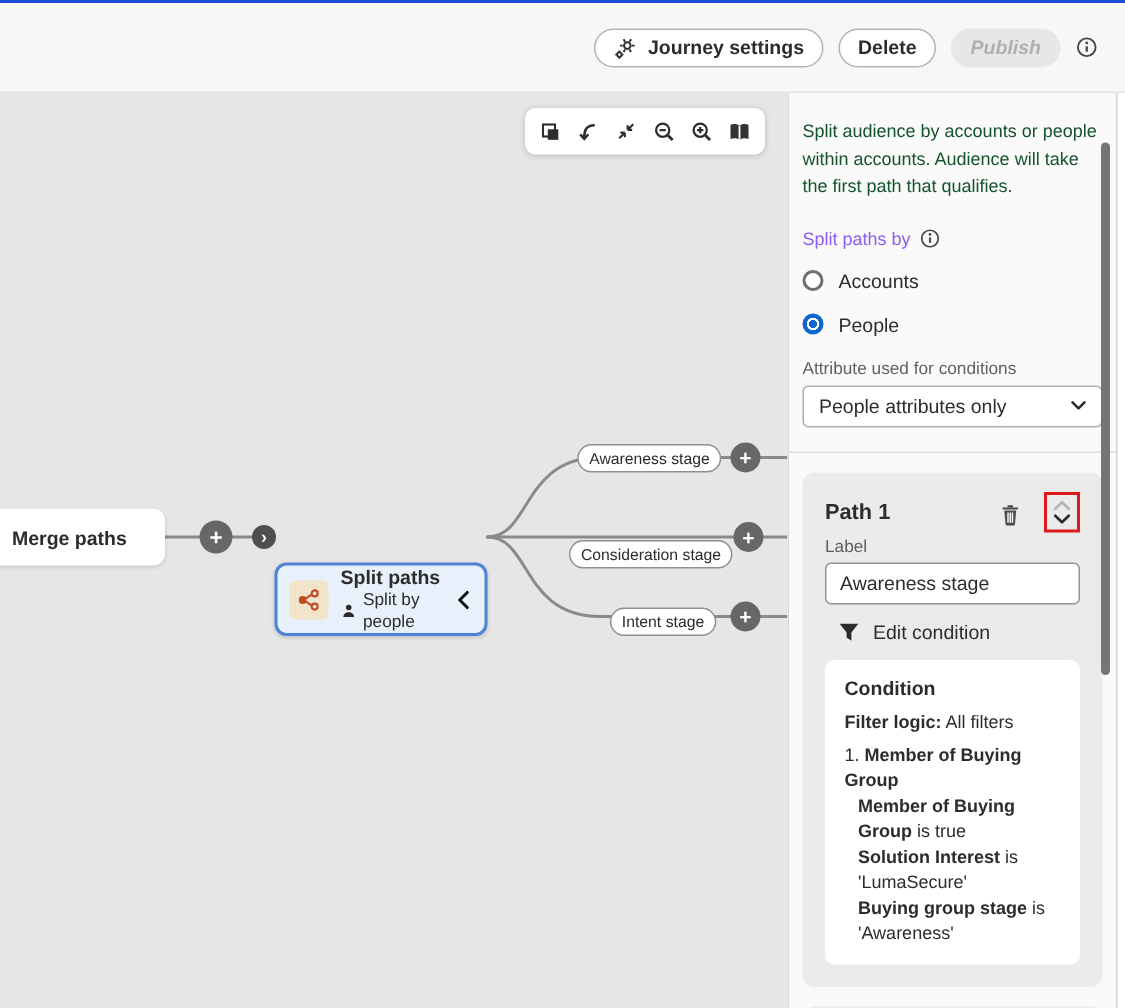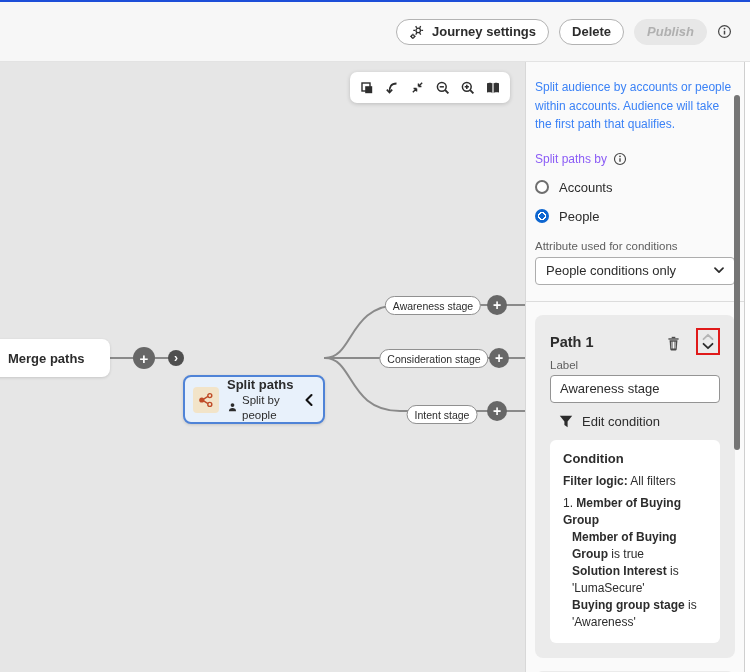--- a/index.html
+++ b/index.html
@@ -50,21 +50,21 @@
   .arrow-sm{width:16px;height:16px;background:#4f4f4f;font-size:12px;cursor:pointer;}
 
   .pill{position:absolute;transform:translateX(-50%);height:19px;background:#fff;border:1.5px solid #909090;
     border-radius:10px;display:flex;align-items:center;padding:0 7px;font-size:10.5px;white-space:nowrap;
     z-index:3;color:#2c2c2c;}
 
   
   .panel{position:relative;width:219px;background:#fafafa;border-left:1px solid #d8d8d8;
     padding:16px 9px 0 9px;flex:0 0 auto;overflow:hidden;}
   .right-strip{width:6px;background:#fff;border-left:1px solid #cfcfcf;flex:0 0 auto;}
-  .panel p.intro{font-size:12px;color:#3b82f6;line-height:1.55;}
+  .panel p.intro{font-size:12px;color:#14532d;line-height:1.55;}
   .splitby-row{display:flex;align-items:center;gap:6px;margin-top:18px;font-size:12px;color:#8b5cf6;}
   .radio-row{display:flex;align-items:center;gap:10px;margin-top:14px;font-size:13px;cursor:pointer;}
   .radio{width:14px;height:14px;border-radius:50%;border:2px solid #6e6e6e;background:#fff;flex:0 0 auto;}
   .radio.checked{border:none;background:radial-gradient(circle,var(--accent-blue) 0 2.6px,#fff 2.7px 4.2px,var(--accent-blue) 4.3px);}
   .caption{font-size:11.5px;color:#5f5f5f;margin-top:16px;}
   .dropdown{margin-top:5px;height:28px;background:#fff;border:1px solid #adadad;border-radius:4px;
     display:flex;align-items:center;justify-content:space-between;padding:0 10px;font-size:13px;cursor:pointer;}
   .divider{border-top:1px solid #dcdcdc;margin:16px -9px 0 -9px;}
 
   .path-card{background:#ebebeb;border-radius:8px;margin-top:13px;padding:13px 15px 15px 15px;}
@@ -230,21 +230,21 @@
             <svg width="12" height="14" viewBox="0 0 12 14" fill="none" stroke="#111" stroke-width="2.1" stroke-linecap="round" stroke-linejoin="round">
               <path d="M8.5 2 3.5 7l5 5"></path>
             </svg>
           </span>
         </button>
       </div>
 
       <div class="pill" style="left:433px;top:234px;">
         <span>Awareness stage</span>
       </div>
-      <div class="pill" style="left:434px;top:287px;">
+      <div class="pill" style="left:434px;top:298px;">
         <span>Consideration stage</span>
       </div>
       <div class="pill" style="left:442px;top:343px;">
         <span>Intent stage</span>
       </div>
 
       <div class="circle plus-sm" style="left:487px;top:233px;">
         <span>+</span>
       </div>
       <div class="circle plus-sm" style="left:489px;top:286px;">
@@ -273,21 +273,21 @@
         <span class="radio"></span>
         <span>Accounts</span>
       </label>
       <label class="radio-row">
         <span class="radio checked"></span>
         <span>People</span>
       </label>
 
       <div class="caption">Attribute used for conditions</div>
       <div class="dropdown">
-        <span>People conditions only</span>
+        <span>People attributes only</span>
         <span>
           <svg width="10" height="7" viewBox="0 0 10 7" fill="none" stroke="#2c2c2c" stroke-width="1.7" stroke-linecap="round" stroke-linejoin="round">
             <path d="M1 1.2 5 5.2 9 1.2"></path>
           </svg>
         </span>
       </div>
 
       <div class="divider"></div>
 
       <section class="path-card">

